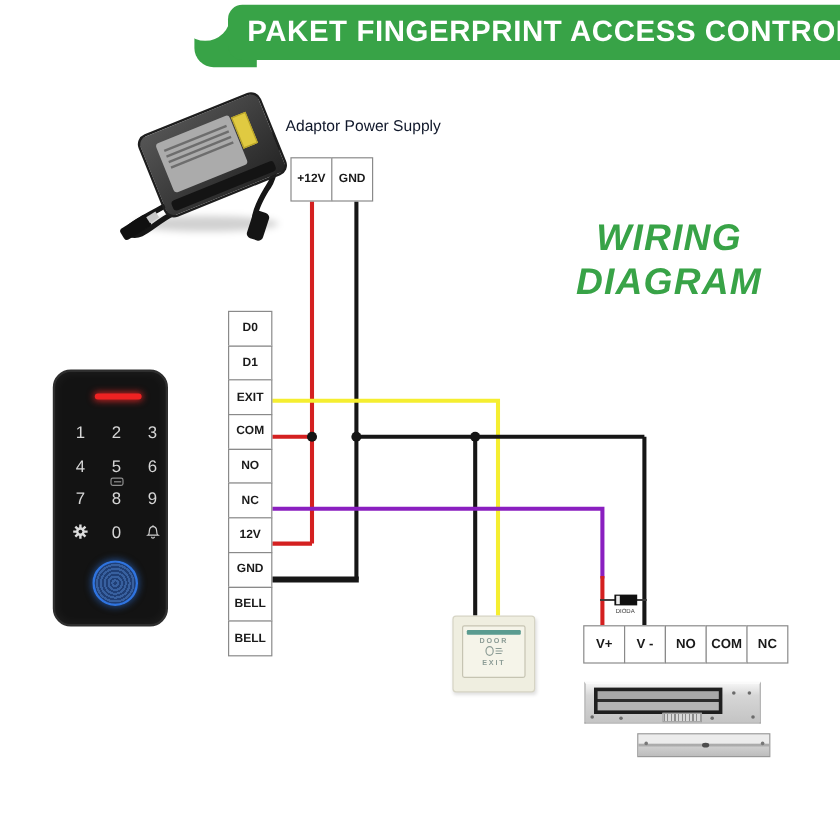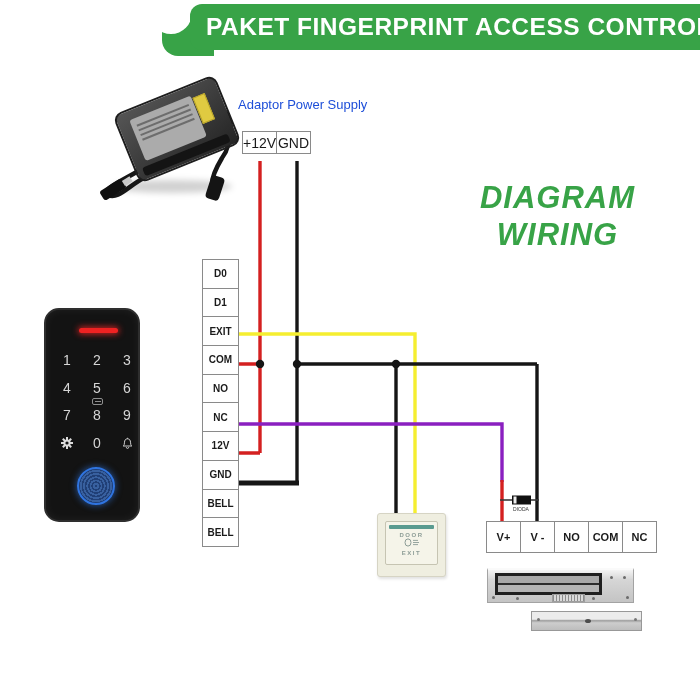--- a/index.html
+++ b/index.html
@@ -31,32 +31,32 @@
     border-radius:3px;padding:4px 4px;box-sizing:border-box;}
   .ad-label i{display:block;height:2px;background:#6d6d6d;margin:3px 1px;}
   .ad-sticker{position:absolute;right:14px;top:12px;width:11px;height:26px;background:#e0ca41;
     border:1px solid #b7a32a;}
   .ad-side{position:absolute;left:6px;bottom:3px;width:92px;height:9px;background:#141414;border-radius:3px;}
   .ad-plug{position:absolute;left:8px;top:100px;width:26px;height:11px;background:#101010;
     border-radius:3px;transform:rotate(-32deg);}
   .ad-plug:after{content:"";position:absolute;right:-8px;top:2.5px;width:9px;height:6px;background:#c9c9c9;}
   .ad-acplug{position:absolute;left:116px;top:92px;width:14px;height:24px;background:#141414;
     border-radius:4px;transform:rotate(18deg);}
-  .ad-label-text{position:absolute;left:146px;top:14px;font-size:13px;color:#1d4ed8;white-space:nowrap;z-index:2;}
+  .ad-label-text{position:absolute;left:146px;top:14px;font-size:13px;color:#0f172a;white-space:nowrap;z-index:2;}
 
   
   .tblock{position:absolute;display:flex;z-index:2;}
   .tcell{background:#fff;border:1px solid #8a8a8a;margin-left:-1px;display:flex;
     align-items:center;justify-content:center;color:#1a1a1a;box-sizing:border-box;}
   .tblock-top{left:243px;top:131px;}
-  .tblock-top .tcell{width:35px;height:23px;font-size:14px;font-weight:normal;}
+  .tblock-top .tcell{width:35px;height:37px;font-size:10px;font-weight:bold;}
   .tblock-lock{left:487px;top:521px;}
   .tblock-lock .tcell{width:35px;height:32px;font-size:11px;font-weight:bold;}
   .tstrip{position:absolute;left:186px;top:260px;width:37px;display:flex;flex-direction:column;z-index:2;}
-  .tstrip .tcell{width:37px;height:29.7px;margin-left:16px;margin-top:-1px;font-size:10px;font-weight:600;}
+  .tstrip .tcell{width:37px;height:29.7px;margin-left:4px;margin-top:-1px;font-size:10px;font-weight:600;}
 
   
   .device{position:absolute;left:44px;top:308px;width:96px;height:214px;background:#131313;
     border:2px solid #2e2e2e;border-radius:15px;z-index:2;box-sizing:border-box;
     box-shadow:inset 0 0 10px rgba(255,255,255,.06);}
   .led{position:absolute;left:33px;top:18px;width:39px;height:4.5px;background:#e22;
     border-radius:3px;box-shadow:0 0 6px 1px rgba(255,40,40,.8);}
   .keys{position:absolute;left:6px;top:36px;width:90px;height:111px;display:grid;
     grid-template-columns:repeat(3,1fr);grid-template-rows:repeat(4,1fr);}
   .key{display:flex;align-items:center;justify-content:center;color:#d6d6d6;font-size:14px;}
@@ -132,22 +132,22 @@
     </g>
   </svg>
 
   <div class="banner-tail" style="background: rgb(56, 163, 71);"></div>
   <div class="banner-notch"></div>
   <div class="banner-band" style="background: rgb(56, 163, 71);">
     <span>PAKET FINGERPRINT ACCESS CONTROL</span>
   </div>
 
   <div class="headline" style="color: rgb(56, 163, 71);">
+    <div>WIRING</div>
     <div>DIAGRAM</div>
-    <div>WIRING</div>
   </div>
 
   <div class="adaptor">
     <div class="ad-shadow"></div>
     <svg width="158" height="135" style="position:absolute;left:0;top:0">
       <path d="M48,86 C28,98 8,106 16,111 C26,116 36,102 52,94" fill="none" stroke="#161616" stroke-width="4.5" stroke-linecap="round"></path>
       <path d="M120,18 C140,26 146,52 128,62 C110,72 104,46 122,40 C138,35 142,58 130,74 C124,84 120,92 120,100" fill="none" stroke="#161616" stroke-width="4.5" stroke-linecap="round"></path>
     </svg>
     <div class="ad-brick">
       <div class="ad-label">

